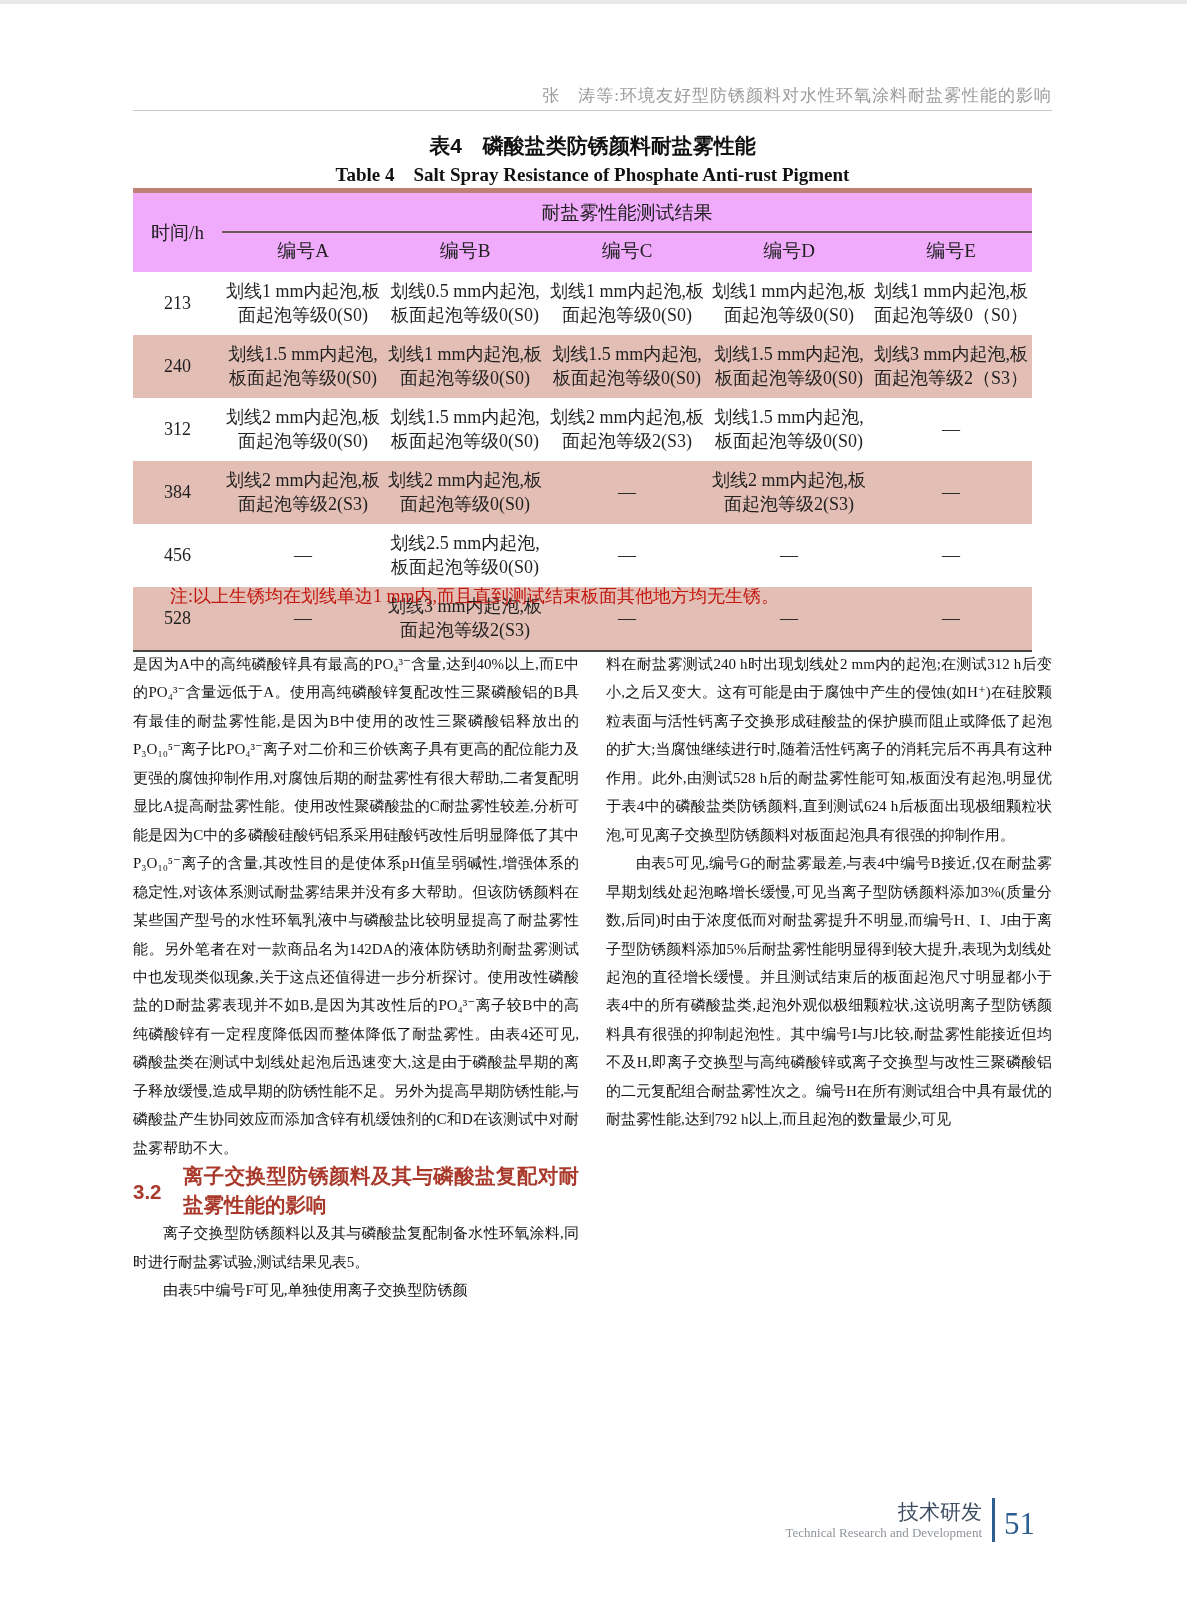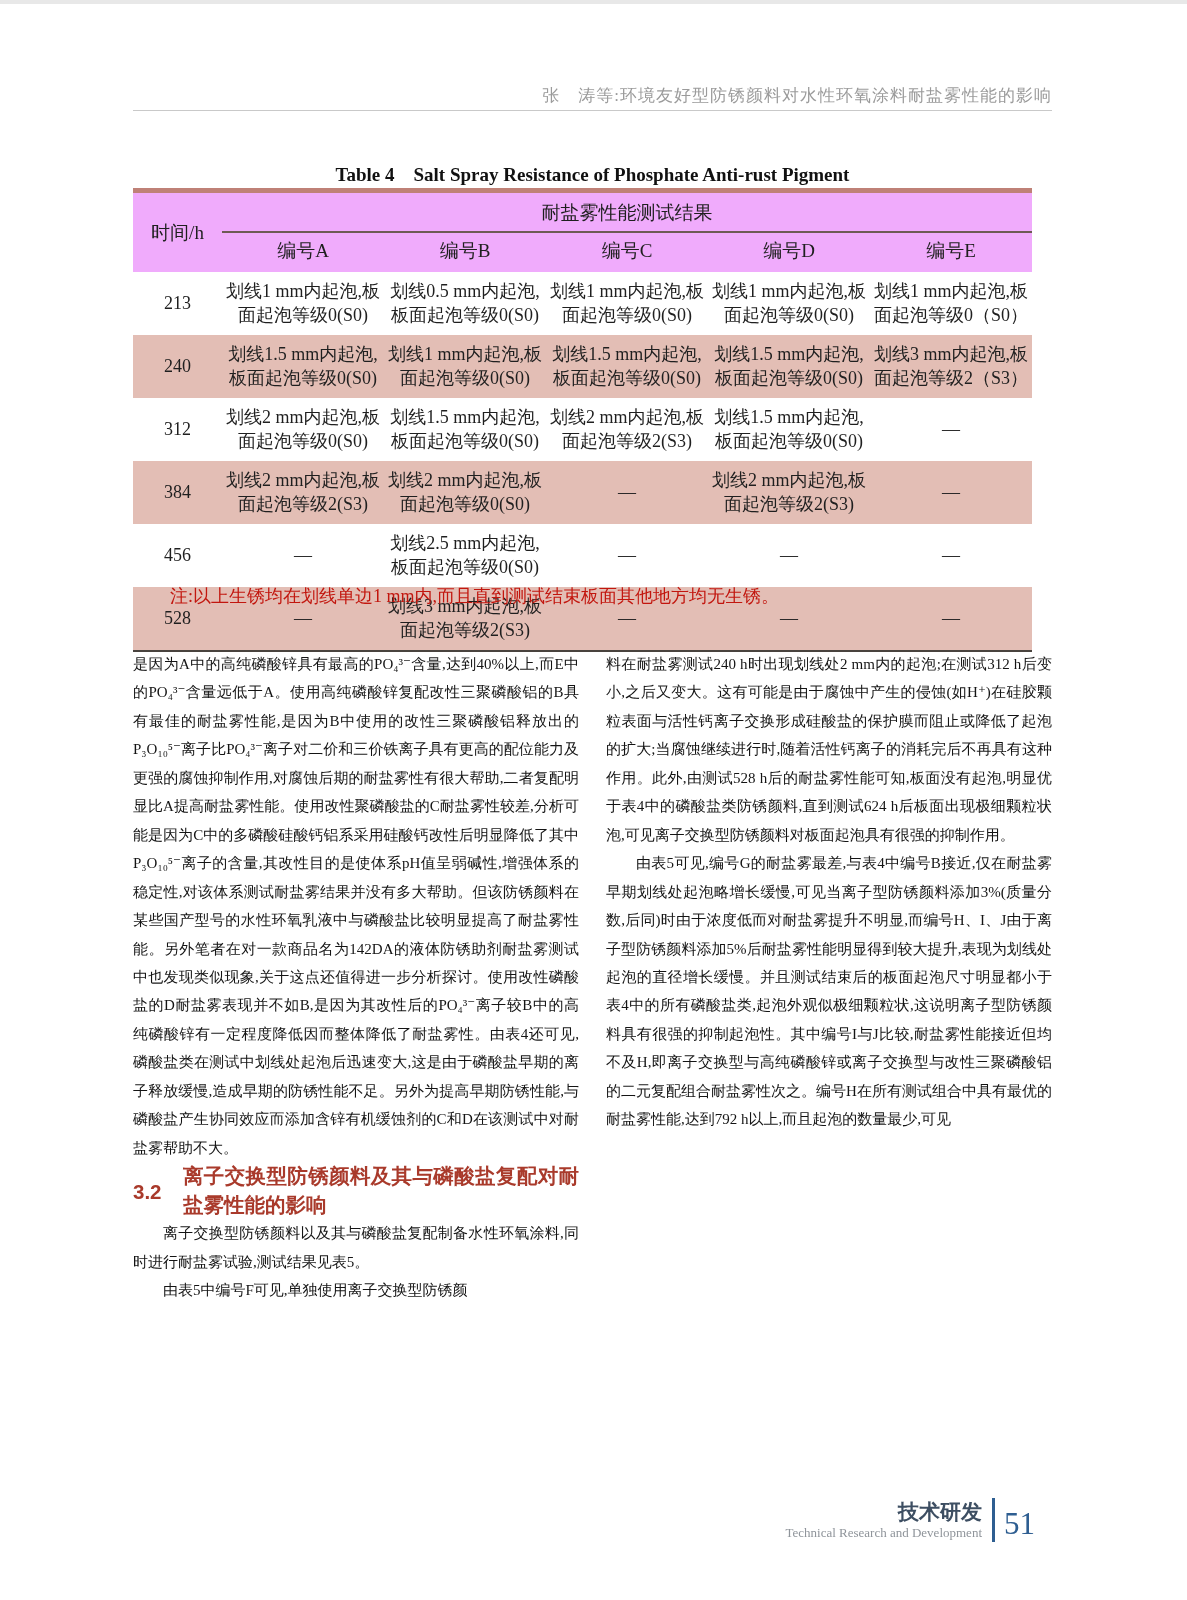--- a/index.html
+++ b/index.html
@@ -71,34 +71,35 @@
   }
   .sec-num { position:absolute; left:0; top:16px; }
   
   .page-footer {
     position:absolute; top:1494px; right:152px;
     display:flex; align-items:center;
   }
   .footer-labels { text-align:right; }
   .footer-zh {
     font-family:"Liberation Sans","DejaVu Sans",sans-serif;
-    font-weight:bold; font-size:21px; color:#3d4e62; line-height:24px;
+    font-weight:normal; font-size:21px; color:#3d4e62; line-height:24px;
   }
   .footer-en { font-size:13px; color:#8f949a; line-height:17px; }
   .footer-bar { width:3px; height:44px; background:#2e5e91; margin:0 9px 0 10px; }
   .footer-page { font-size:31px; color:#2e5e91; padding-top:8px; }
 </style>
 </head>
 <body>
 
 <div class="page">
 
   <div class="running-header">张　涛等:环境友好型防锈颜料对水性环氧涂料耐盐雾性能的影响</div>
   <div class="header-rule"></div>
 
+  <div class="table-title-zh">表4　磷酸盐类防锈颜料耐盐雾性能</div>
   <div class="table-title-en">Table 4　Salt Spray Resistance of Phosphate Anti-rust Pigment</div>
 
   <table class="salt-table">
     <colgroup>
       <col class="c-time">
         <col class="c-data">
         <col class="c-data">
         <col class="c-data">
         <col class="c-data">
         <col class="c-data">

